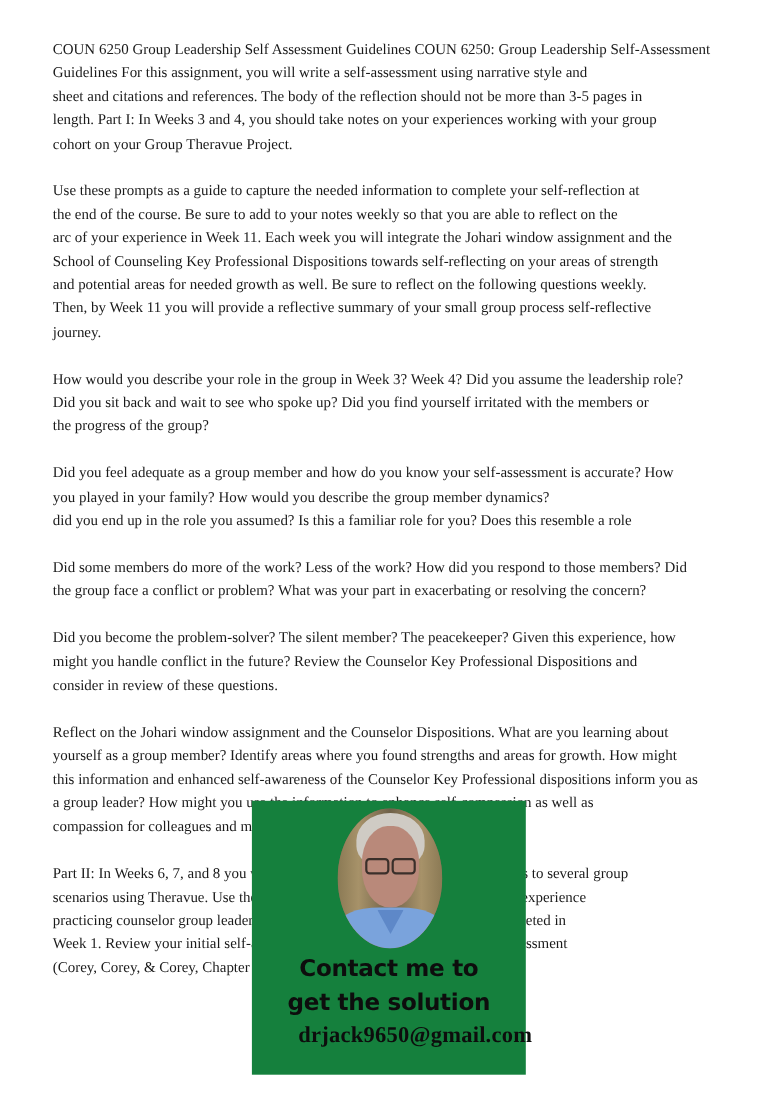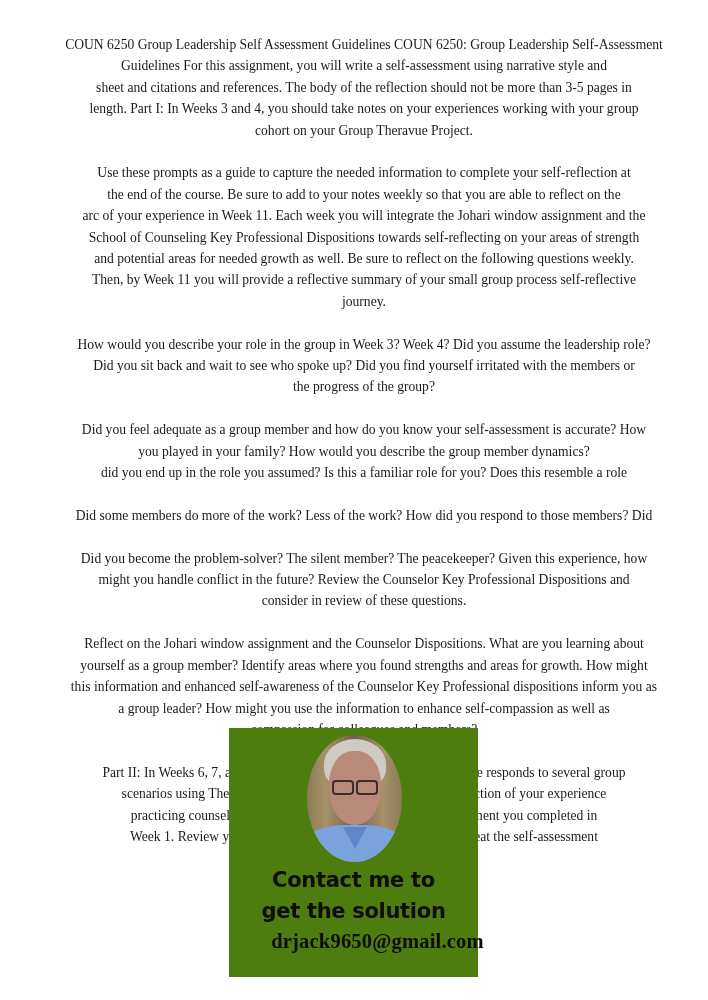--- a/index.html
+++ b/index.html
@@ -22,29 +22,28 @@
       font-size: 13.6px;
       line-height: 21.4px;
       color: #1a1a1a;
     }
     .para {
       margin: 0 0 21.4px 0;
     }
     .line {
       display: block;
       white-space: nowrap;
-      text-align: center;
     }
     .ad {
       position: absolute;
       left: 229px;
       top: 728px;
       width: 249px;
       height: 249px;
-      background: #4d7c0f;
+      background: #15803d;
       text-align: center;
     }
     .photo {
       position: absolute;
       left: 78px;
       top: 7px;
       width: 95px;
       height: 127px;
       border-radius: 50%;
       overflow: hidden;
@@ -130,20 +129,21 @@
     <span class="line">Did you sit back and wait to see who spoke up? Did you find yourself irritated with the members or</span>
     <span class="line">the progress of the group?</span>
   </div>
   <div class="para">
     <span class="line">Did you feel adequate as a group member and how do you know your self-assessment is accurate? How</span>
     <span class="line">you played in your family? How would you describe the group member dynamics?</span>
     <span class="line">did you end up in the role you assumed? Is this a familiar role for you? Does this resemble a role</span>
   </div>
   <div class="para">
     <span class="line">Did some members do more of the work? Less of the work? How did you respond to those members? Did</span>
+    <span class="line">the group face a conflict or problem? What was your part in exacerbating or resolving the concern?</span>
   </div>
   <div class="para">
     <span class="line">Did you become the problem-solver? The silent member? The peacekeeper? Given this experience, how</span>
     <span class="line">might you handle conflict in the future? Review the Counselor Key Professional Dispositions and</span>
     <span class="line">consider in review of these questions.</span>
   </div>
   <div class="para">
     <span class="line">Reflect on the Johari window assignment and the Counselor Dispositions. What are you learning about</span>
     <span class="line">yourself as a group member? Identify areas where you found strengths and areas for growth. How might</span>
     <span class="line">this information and enhanced self-awareness of the Counselor Key Professional dispositions inform you as</span>

